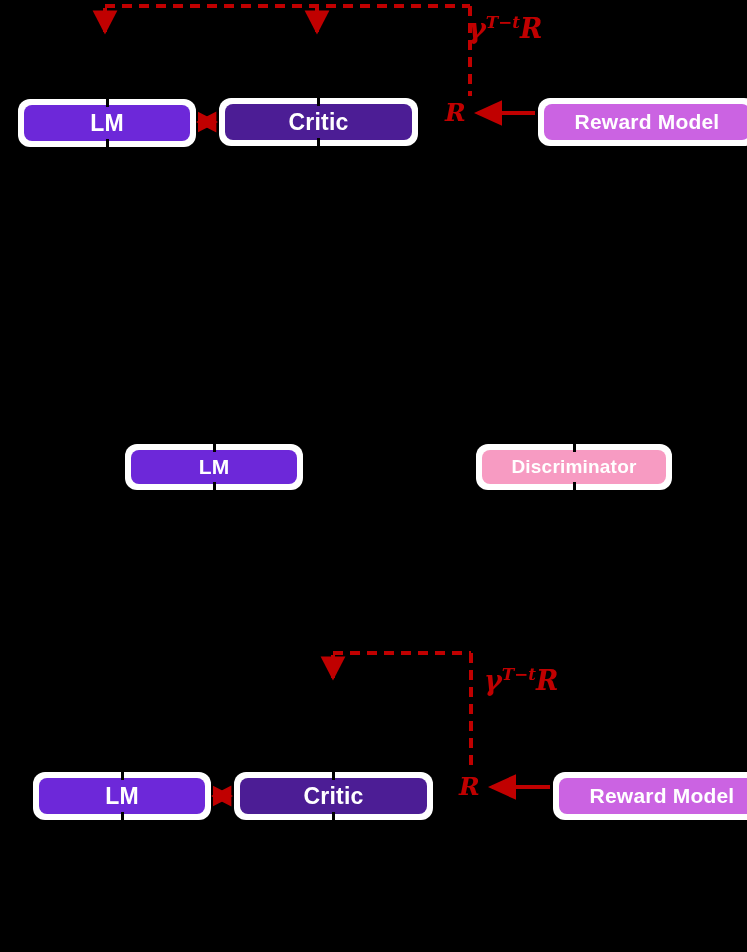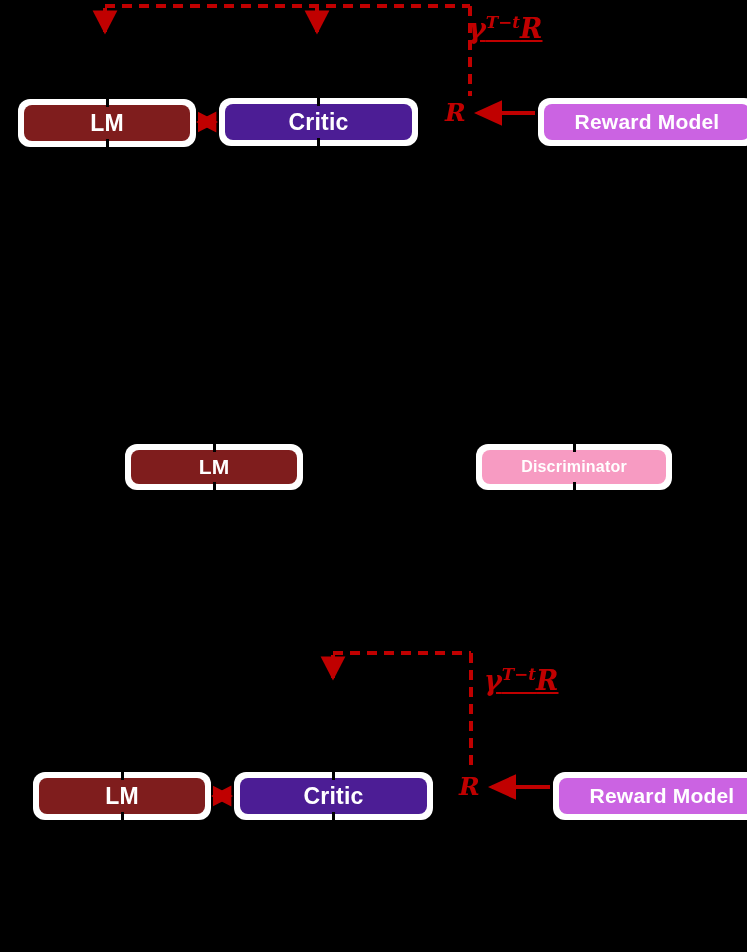--- a/index.html
+++ b/index.html
@@ -33,21 +33,21 @@
     flex: 1 1 auto;
     border-radius: 8px;
     display: flex;
     align-items: center;
     justify-content: center;
     color: #ffffff;
     font-weight: bold;
     letter-spacing: 0.2px;
     white-space: nowrap;
   }
-  .node-lm > .node-fill      { background: #7f1d1d; }
+  .node-lm > .node-fill      { background: #6d28d9; }
   .node-critic > .node-fill  { background: #4c1d95; }
   .node-reward > .node-fill  { background: #cb63e2; }
   .node-disc > .node-fill    { background: #f79bc2; }
 
   
   .nub {
     position: absolute;
     width: 3px;
     background: #000000;
     left: 50%;
@@ -68,21 +68,20 @@
 
   
   .mathlbl {
     position: absolute;
     color: #c00000;
     font-family: "DejaVu Serif", serif;
     font-style: italic;
     font-weight: bold;
     white-space: nowrap;
     line-height: 1;
-    text-decoration: underline;
   }
   .mathlbl sup {
     font-size: 0.62em;
     font-style: italic;
     font-weight: bold;
     vertical-align: super;
   }
   .r-label {
     position: absolute;
     color: #c00000;
@@ -168,21 +167,21 @@
 
   <div class="node node-lm" style="left:125px; top:444px; width:178px; height:46px;">
     <span class="nub nub-top"></span>
     <span class="nub nub-bottom"></span>
     <div class="node-fill" style="font-size:21px;">LM</div>
   </div>
 
   <div class="node node-disc" style="left:476px; top:444px; width:196px; height:46px;">
     <span class="nub nub-top"></span>
     <span class="nub nub-bottom"></span>
-    <div class="node-fill" style="font-size:16px;">Discriminator</div>
+    <div class="node-fill" style="font-size:19px;">Discriminator</div>
   </div>
 
   <div class="node node-lm" style="left:33px; top:772px; width:178px; height:48px;">
     <span class="nub nub-top"></span>
     <span class="nub nub-bottom"></span>
     <div class="node-fill" style="font-size:23px;">LM</div>
   </div>
 
   <div class="node node-critic" style="left:234px; top:772px; width:199px; height:48px;">
     <span class="nub nub-top"></span>

